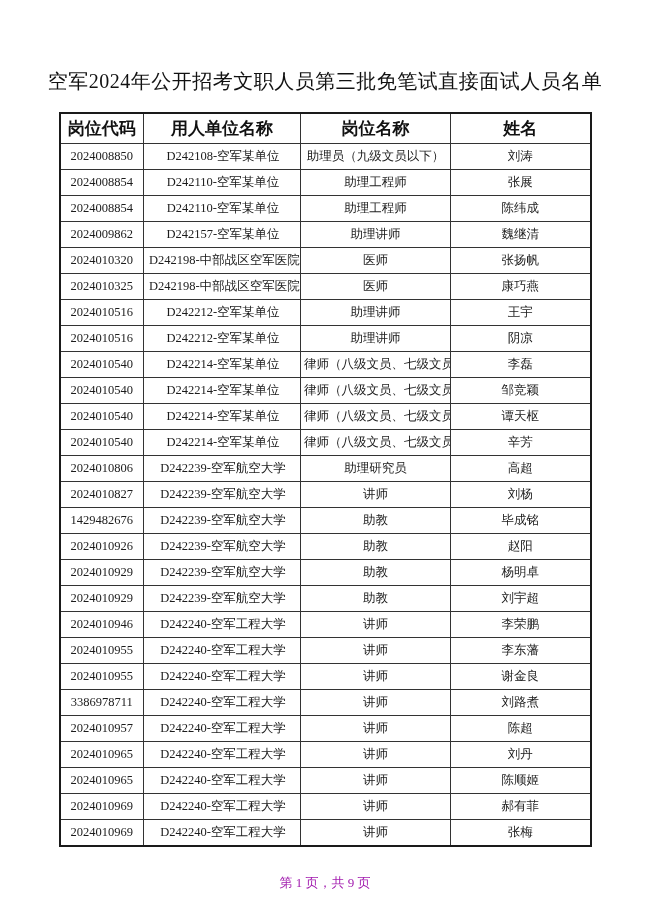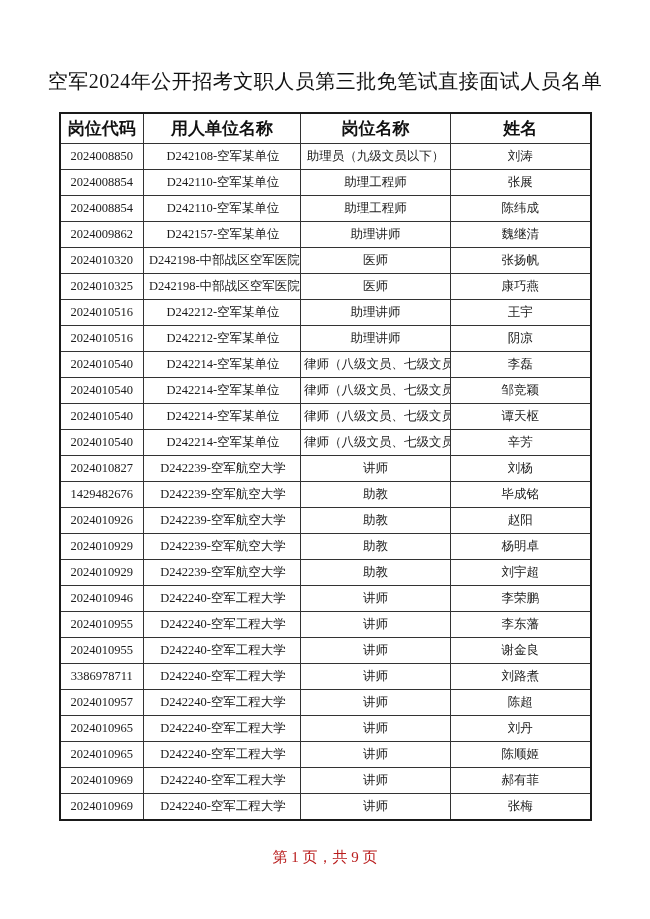--- a/index.html
+++ b/index.html
@@ -55,22 +55,22 @@
     text-align: center;
     padding-left: 5px;
   }
   col.c-code { width: 84px; }
   col.c-unit { width: 157px; }
   col.c-position { width: 150px; }
   col.c-name { width: 140px; }
   .page-footer {
     margin-top: 27px;
     text-align: center;
-    font-size: 15px;
-    color: #b91c1c;
+    font-size: 13px;
+    color: #a21caf;
   }
 </style>
 </head>
 <body>
 
 <div class="page">
 
   <div class="doc-title">空军2024年公开招考文职人员第三批免笔试直接面试人员名单</div>
 
   <table class="roster">
@@ -155,20 +155,26 @@
           <td class="cell-position">律师（八级文员、七级文员）</td>
           <td class="cell-name">谭天枢</td>
         </tr>
         <tr>
           <td class="cell-code">2024010540</td>
           <td class="cell-unit">D242214-空军某单位</td>
           <td class="cell-position">律师（八级文员、七级文员）</td>
           <td class="cell-name">辛芳</td>
         </tr>
         <tr>
+          <td class="cell-code">2024010806</td>
+          <td class="cell-unit">D242239-空军航空大学</td>
+          <td class="cell-position">助理研究员</td>
+          <td class="cell-name">高超</td>
+        </tr>
+        <tr>
           <td class="cell-code">2024010827</td>
           <td class="cell-unit">D242239-空军航空大学</td>
           <td class="cell-position">讲师</td>
           <td class="cell-name">刘杨</td>
         </tr>
         <tr>
           <td class="cell-code">1429482676</td>
           <td class="cell-unit">D242239-空军航空大学</td>
           <td class="cell-position">助教</td>
           <td class="cell-name">毕成铭</td>

